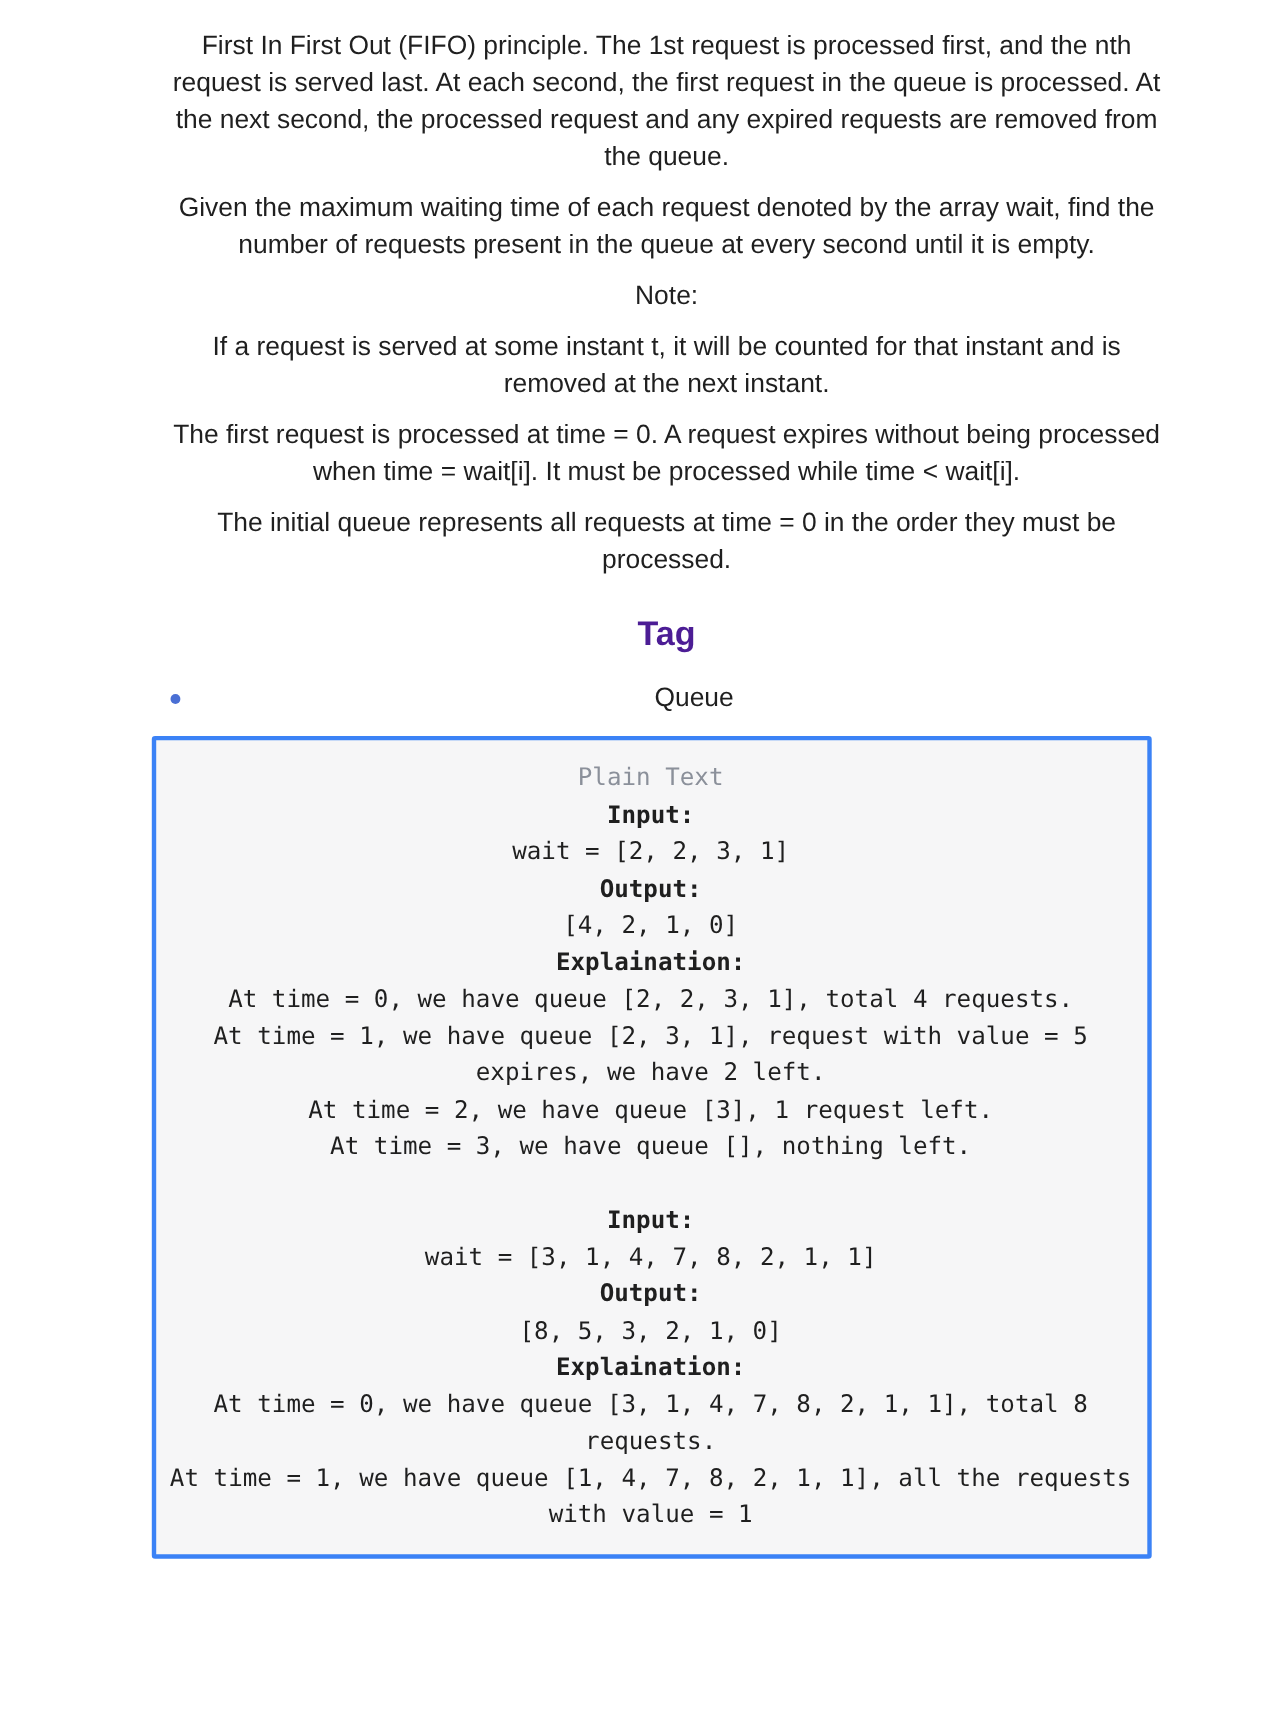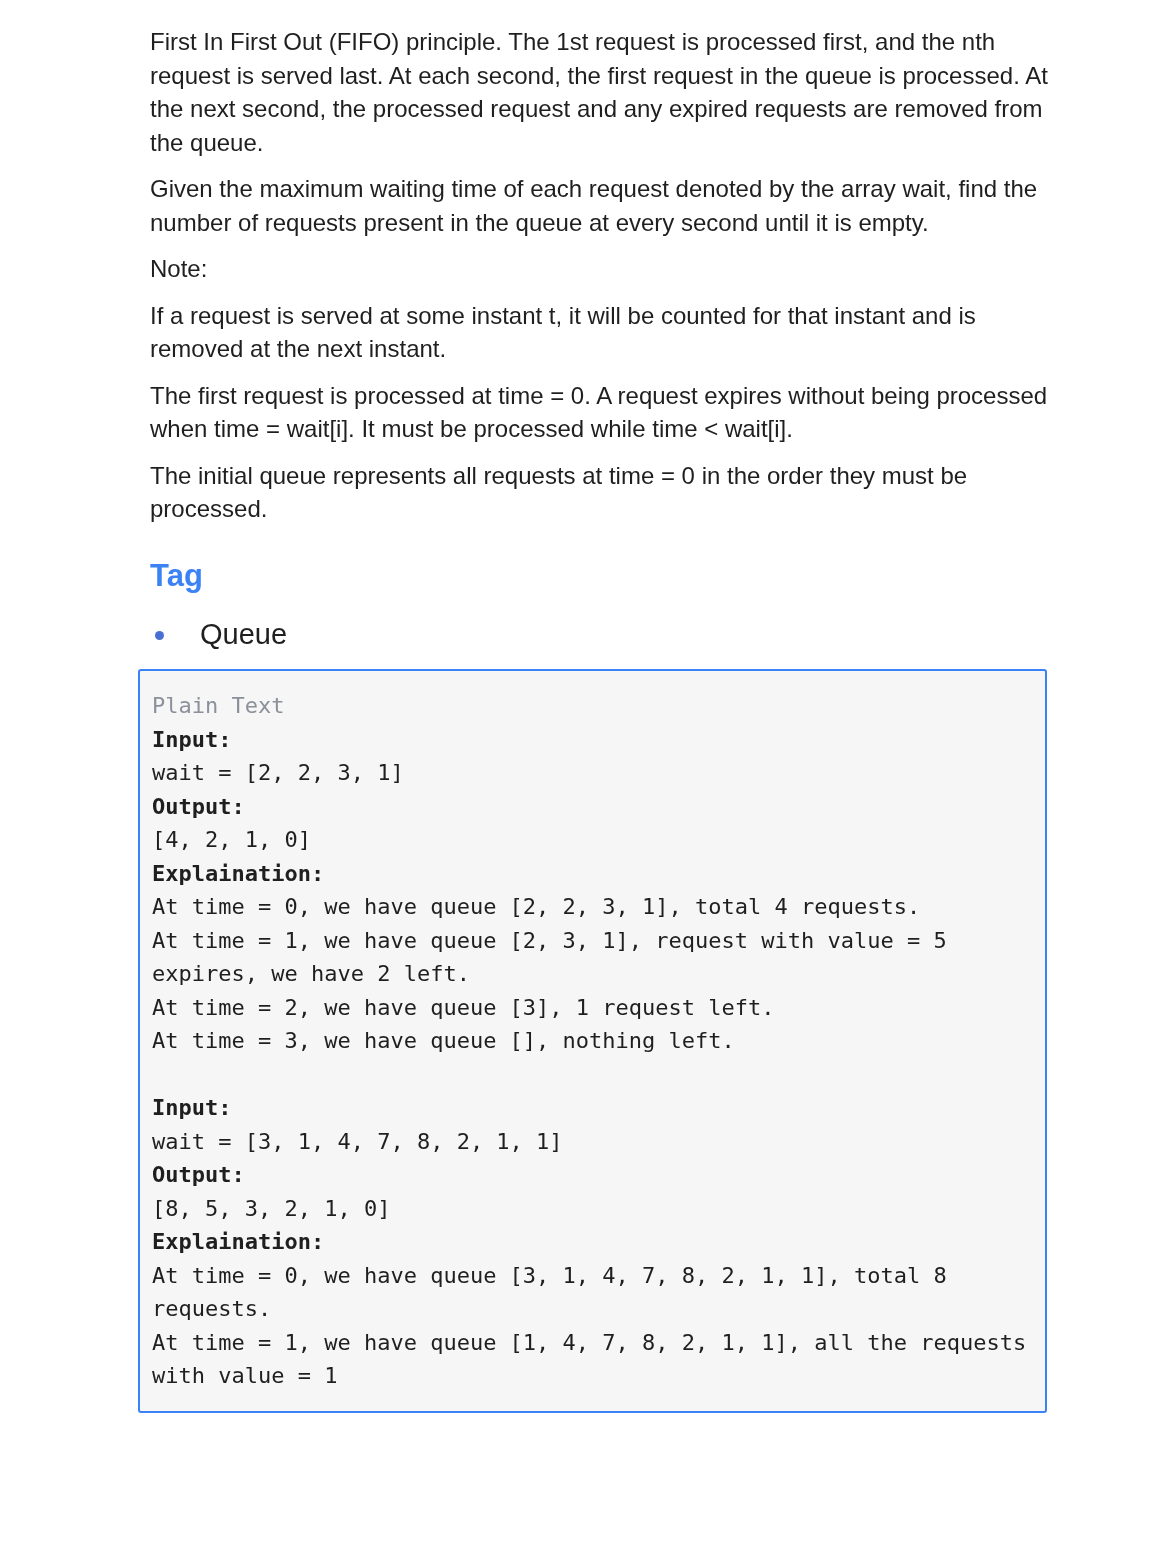--- a/index.html
+++ b/index.html
@@ -9,64 +9,65 @@
   }
   .page {
     width: 1170px;
     height: 1560px;
     box-sizing: border-box;
     padding: 25px 0 0 150px;
     background: #ffffff;
     overflow: hidden;
     font-family: "Liberation Sans", sans-serif;
     color: #1f1f1f;
+    text-align: center;
   }
   .content {
     width: 912px;
   }
   .para {
     margin: 0 0 13px 0;
     font-size: 24px;
     line-height: 33.5px;
     color: #1f1f1f;
   }
   h2.section-heading {
     margin: 32px 0 0 0;
     font-size: 31px;
     line-height: 36px;
     font-weight: 700;
-    color: #3b82f6;
+    color: #4c1d95;
   }
   ul.tag-list {
     list-style: none;
     margin: 24px 0 0 0;
     padding: 0;
   }
   ul.tag-list li {
     position: relative;
     padding-left: 50px;
-    font-size: 29px;
+    font-size: 24px;
     line-height: 33.5px;
   }
   .bullet-dot {
     position: absolute;
     left: 5px;
     top: 13px;
     width: 9px;
     height: 9px;
     border-radius: 50%;
     background: #4a6fd4;
   }
   .code-block {
     box-sizing: border-box;
     width: 909px;
     margin: 18px 0 0 -12px;
     padding: 18px 14px 18px 12px;
     background: #f6f6f7;
-    border: 2px solid #3b82f6;
+    border: 4px solid #3b82f6;
     border-radius: 3px;
     font-family: "DejaVu Sans Mono", monospace;
     font-size: 22px;
     line-height: 33.5px;
     color: #1f1f1f;
   }
   .code-line {
     min-height: 33.5px;
     white-space: pre;
   }

